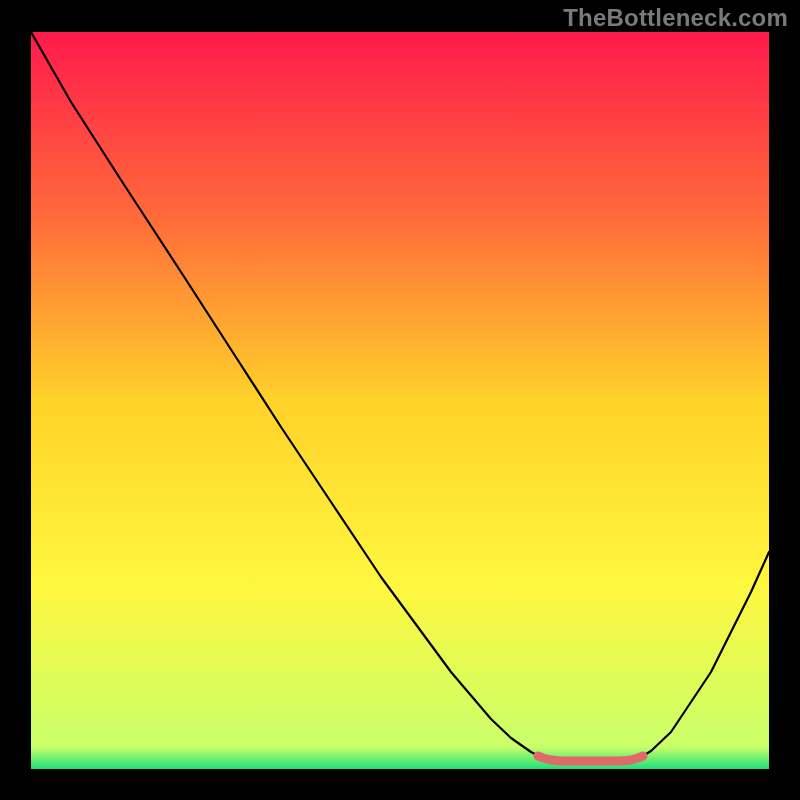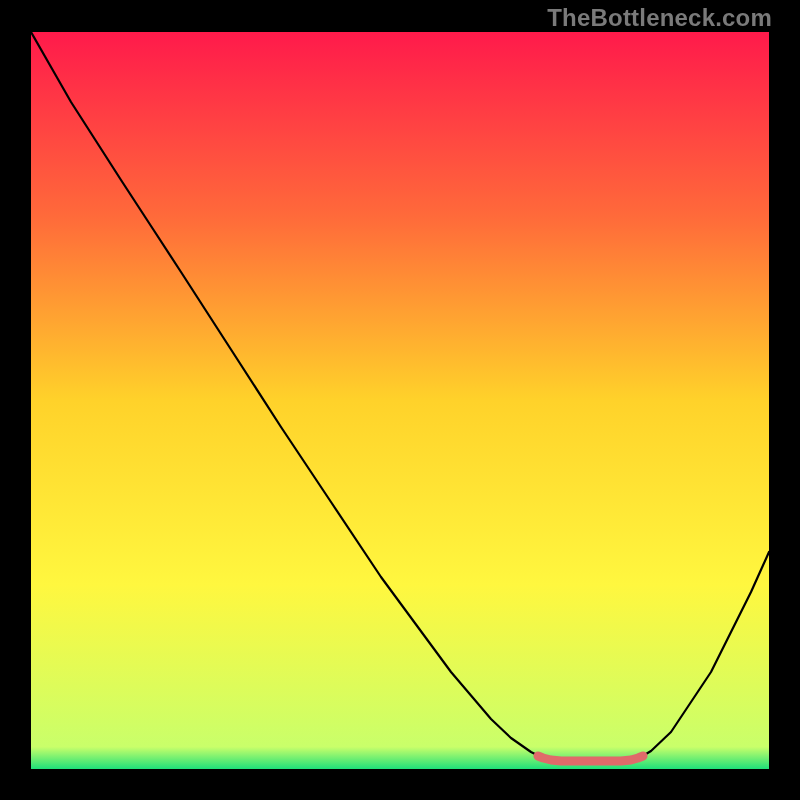--- a/index.html
+++ b/index.html
@@ -6,21 +6,21 @@
   html, body { width: 800px; height: 800px; background: #000; overflow: hidden; }
   .container {
     position: relative;
     width: 800px;
     height: 800px;
     background: #000;
   }
   .watermark {
     position: absolute;
     top: 4px;
-    right: 28px;
+    right: 12px;
     font-family: Arial, Helvetica, sans-serif;
     font-size: 24px;
     font-weight: bold;
     color: #7a7a7a;
     letter-spacing: 0.2px;
     z-index: 10;
   }
   .plot-frame {
     position: absolute;
     left: 31px;

